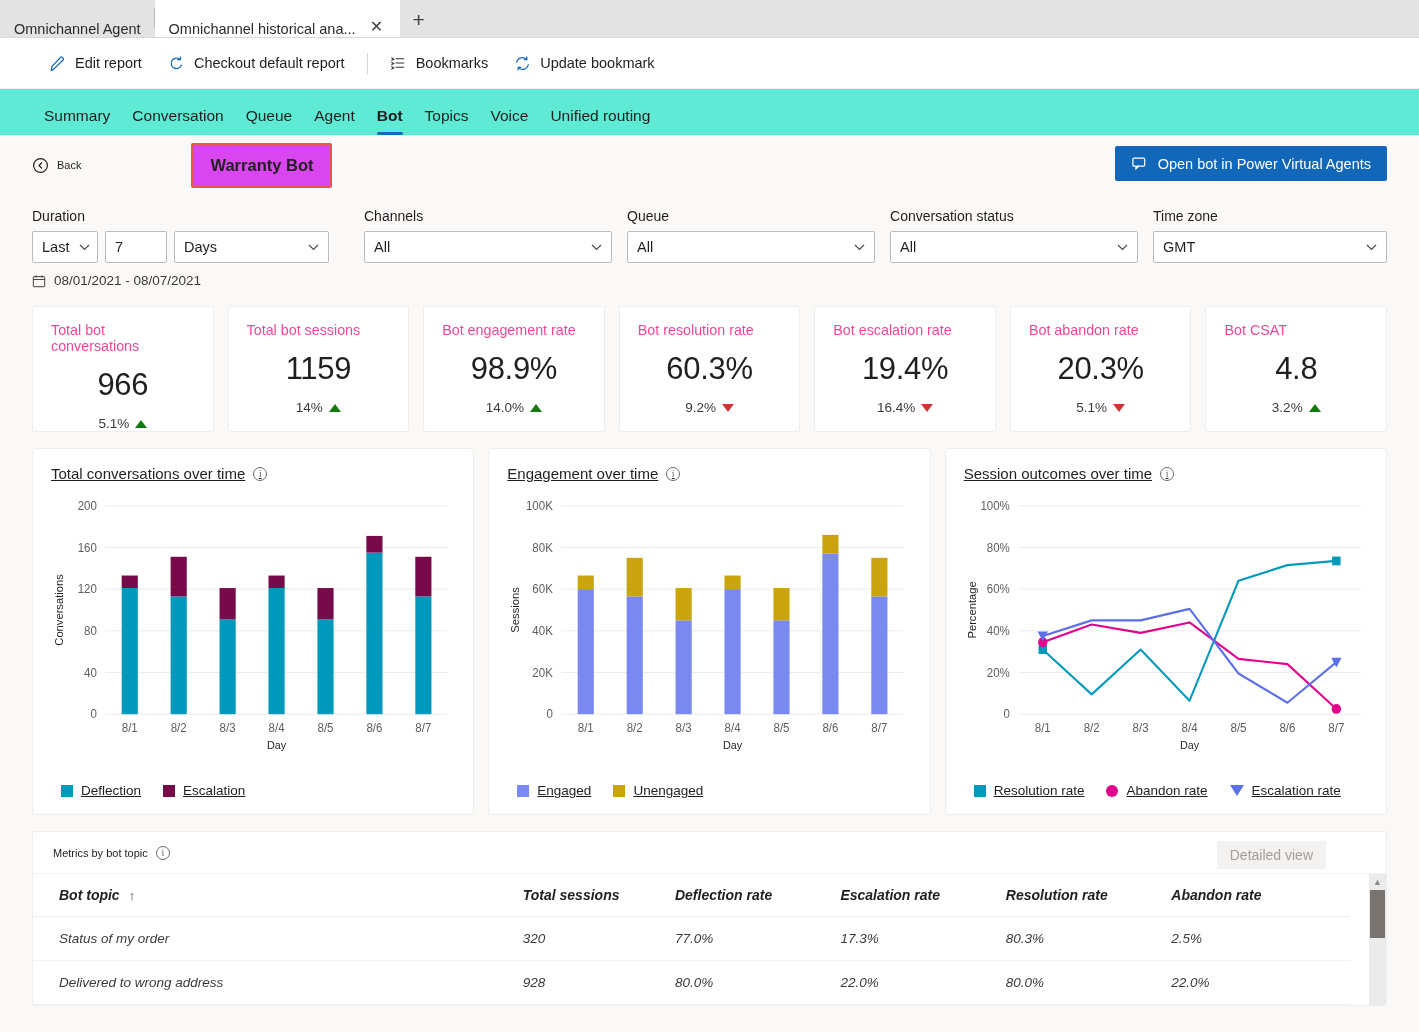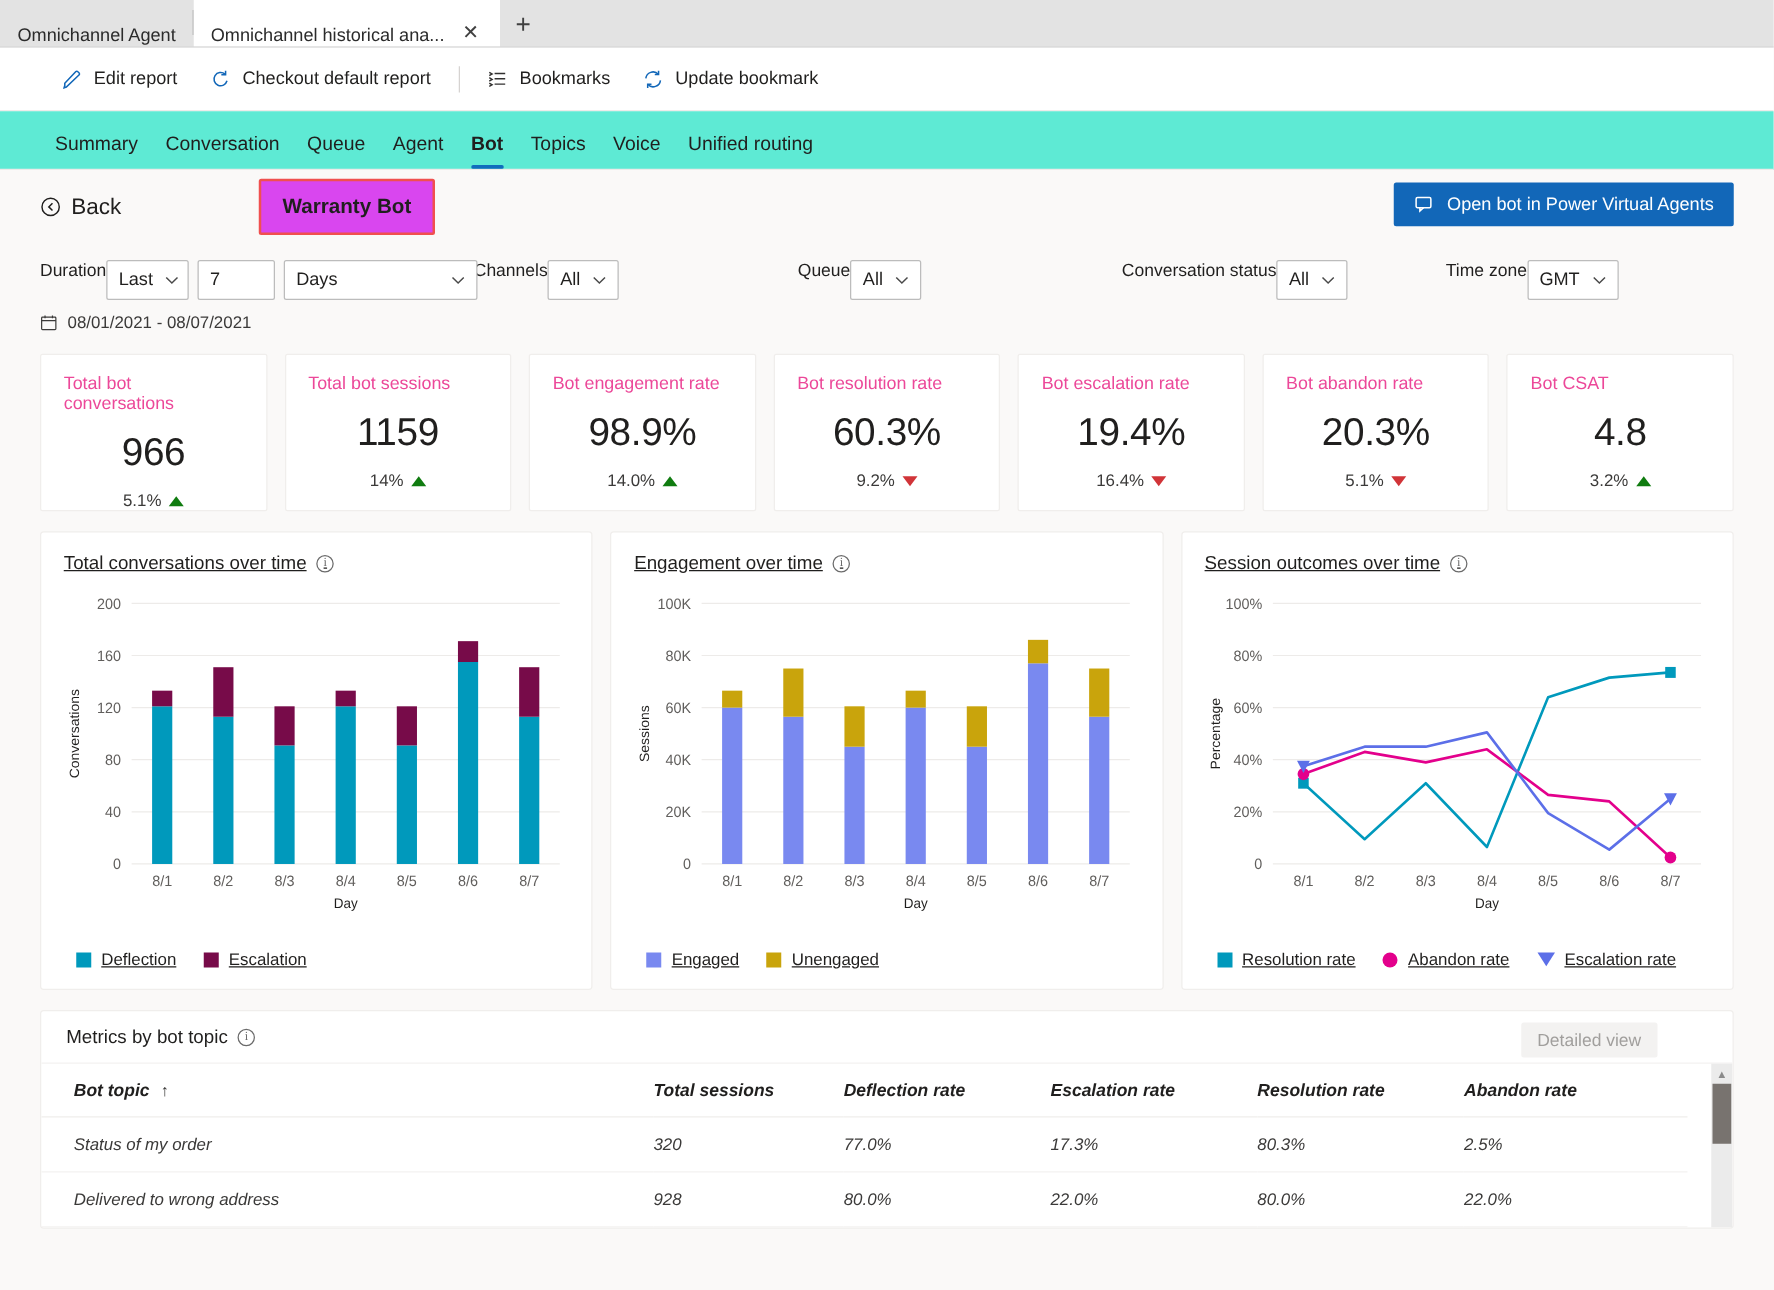--- a/index.html
+++ b/index.html
@@ -69,37 +69,37 @@
   .navtab.sel { font-weight:700; }
   .navtab.sel::after {
     content:""; position:absolute; left:11px; right:11px; bottom:0;
     height:2.6px; background:#0f6cbd; border-radius:2px;
   }
 
   
   .page { padding: 0 32px; background:#faf9f8; }
 
   .subhead { display:flex; align-items:center; height:58px; position:relative; }
-  .backlink { display:flex; align-items:center; gap:8px; font-size:18px; color:#201f1e; cursor:pointer; }
+  .backlink { display:flex; align-items:center; gap:8px; font-size:11px; color:#201f1e; cursor:pointer; }
   .botname-box {
     margin-left: 110px; border: 2.5px solid #f0504f; border-radius:2px;
     padding: 11px 17px; background:#d946ef;
   }
   .botname { font-size: 16.5px; font-weight:700; color:#201f1e; }
   .pvabtn {
     position:absolute; right:0; top:10px;
     background:#1267b8; color:#ffffff; border:none;
     height: 35px; padding: 0 16px; border-radius:2px;
     display:flex; align-items:center; gap:10px;
     font-size:14.5px; font-family:"Liberation Sans", sans-serif; cursor:pointer;
   }
 
   
   .filters { display:flex; gap:0px; margin-top:14px; }
-  .fgroup { display:flex; flex-direction:row; }
+  .fgroup { display:flex; flex-direction:column; }
   .flabel { font-size:14px; color:#201f1e; margin-bottom:7px; }
   .frow { display:flex; gap:7px; }
   .fctl {
     height:32px; background:#ffffff; border:1px solid #bcbcbc; border-radius:2px;
     display:flex; align-items:center; padding: 0 9px; font-size:14.5px; color:#201f1e;
     cursor:pointer; position:relative;
   }
   .fctl .chev { margin-left:auto; padding-left:10px; color:#4a4a4a; display:flex; }
   .fctl.input { cursor:text; }
 
@@ -585,21 +585,21 @@
           <span class="lg-tri" style="border-top:11px solid #5c6fe8"></span>
           <span>Escalation rate</span>
         </div>
       </div>
     </div>
 
   </div>
 
   <div class="tablecard">
     <div class="tcard-head">
-      <span style="font-size:15px;">Metrics by bot topic</span>
+      <span style="font-size:11px;">Metrics by bot topic</span>
       <span class="info-i" style="margin-left:8px;">i</span>
       <button class="detbtn">Detailed view</button>
     </div>
     <table>
       <thead>
         <tr>
           <th style="width:37%;">
             <span>Bot topic</span><span class="sortarrow">↑</span>
           </th>
           <th style="width:11.5%;">Total sessions</th>

